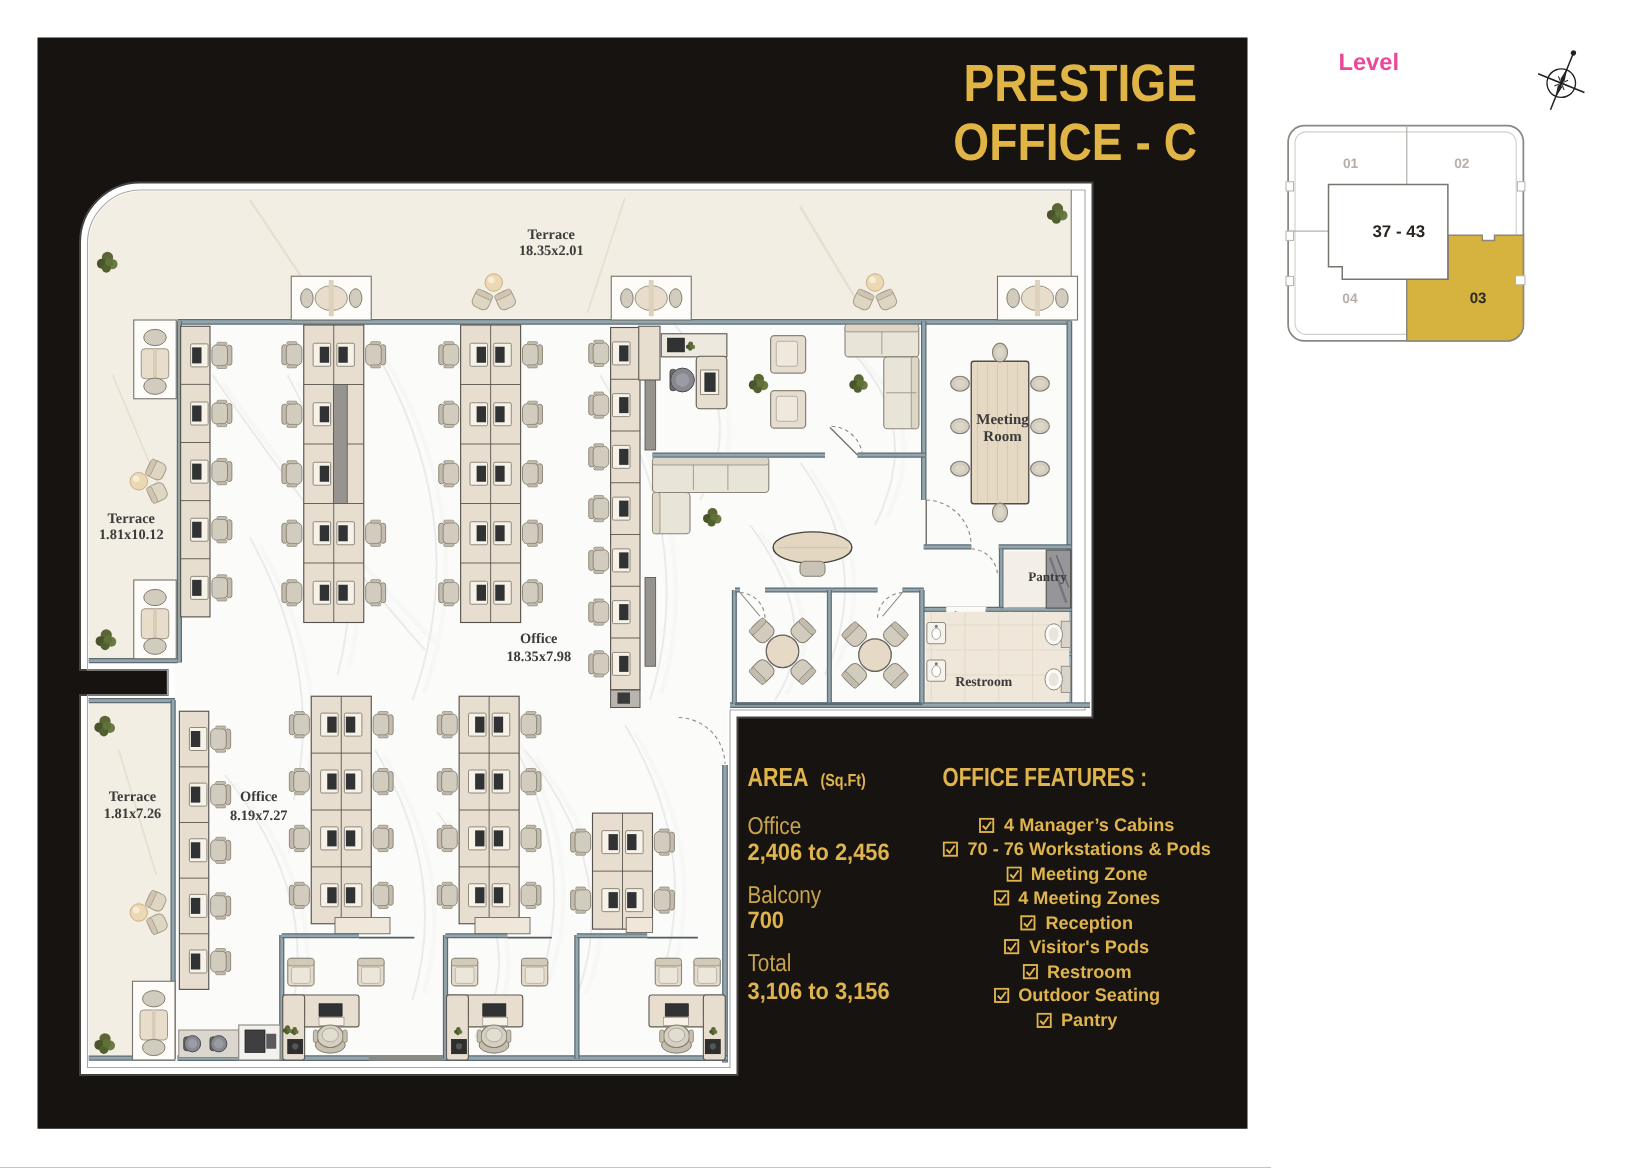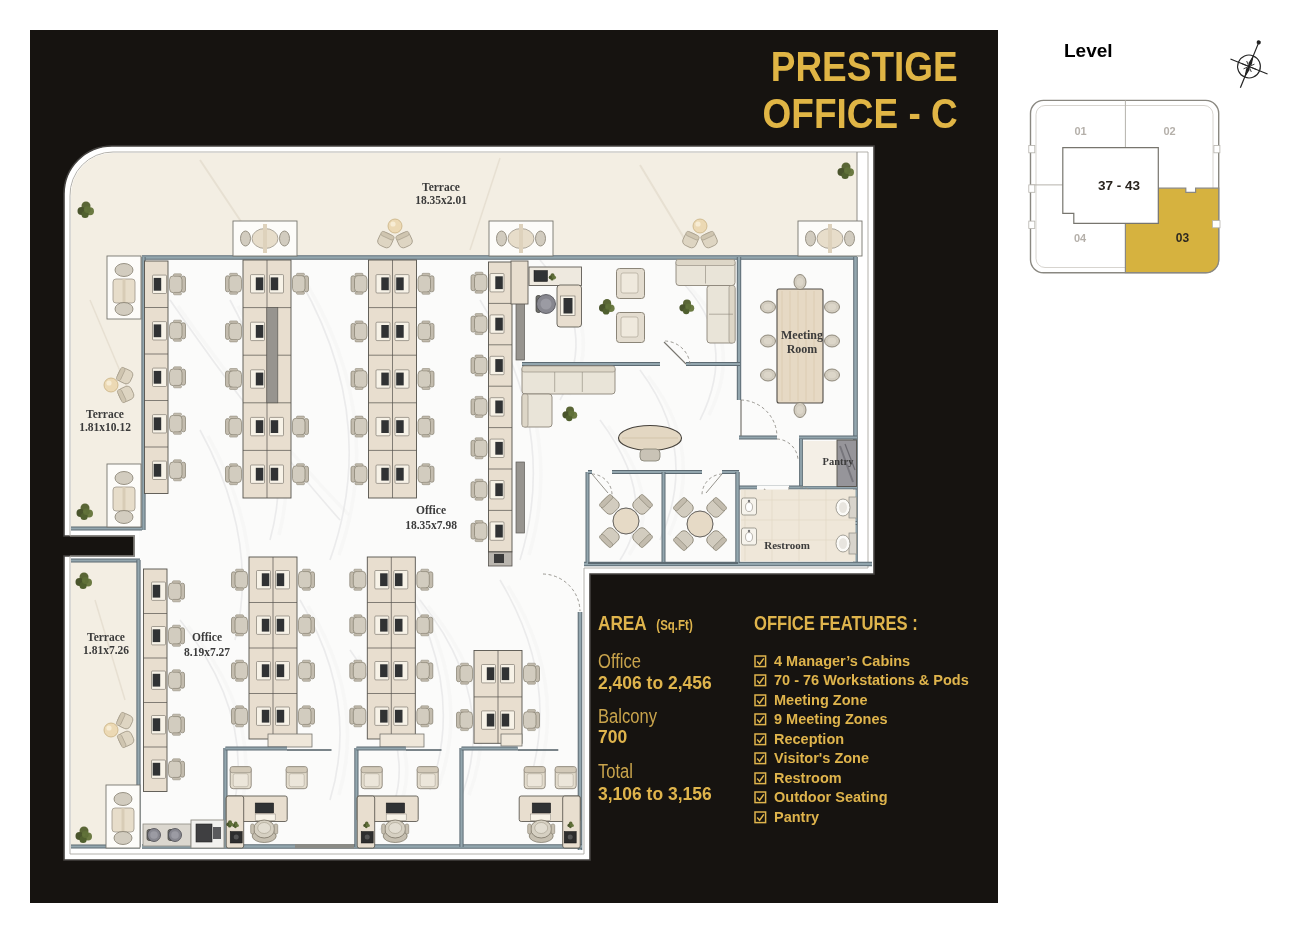--- a/index.html
+++ b/index.html
@@ -1,32 +1,32 @@
 <!DOCTYPE html>
 <html><head><meta charset="utf-8"><style>
 *{margin:0;padding:0;box-sizing:border-box}
 html,body{width:1309px;height:934px;background:#ffffff;overflow:hidden;
   font-family:"Liberation Sans",sans-serif;}
 #panel{position:absolute;left:30px;top:30px;width:968px;height:873px;background:#161310;}
 svg.main{position:absolute;left:0;top:0;}
 #title{position:absolute;top:43px;right:351px;text-align:right;color:#e0b545;
   font-weight:bold;font-size:42px;line-height:47px;letter-spacing:0px;
   transform:scaleX(0.88);transform-origin:right top;white-space:nowrap;}
-#level{position:absolute;left:1064px;top:40px;width:198px;
-  color:#000000;font-weight:bold;font-size:19px;}
+#level{position:absolute;left:996px;top:40px;width:198px;text-align:center;
+  color:#ec4899;font-weight:bold;font-size:19px;}
 .g{position:absolute;color:#dfb44c;}
 #area-h{left:598px;top:611px;font-size:21px;font-weight:bold;white-space:nowrap;
   transform:scaleX(0.82);transform-origin:left top;}
 #area-h small{font-size:14px;font-weight:bold;}
 .lab{font-size:19.5px;color:#c9a44c;font-weight:normal;transform:scaleX(0.85);transform-origin:left top;}
 .num{font-size:19px;font-weight:bold;transform:scaleX(0.92);transform-origin:left top;white-space:nowrap;}
 #feat-h{left:754px;top:611px;font-size:21px;font-weight:bold;white-space:nowrap;
   transform:scaleX(0.79);transform-origin:left top;}
 #feats{left:754px;top:652.5px;}
-.fi{height:19.55px;font-size:14.5px;font-weight:bold;white-space:nowrap;}
+.fi{height:19.55px;font-size:14.5px;font-weight:bold;white-space:nowrap;text-align:center;}
 .fi .cb{vertical-align:-2px;margin-right:7px;}
 </style></head><body>
 <div id="panel"></div>
 <svg class="main" width="1309" height="934" viewBox="0 0 1309 934">
     <path d="M112,146 L874,146 L874,574 L590,574 L590,860 L64,860 L64,556 L134,556 L134,536 L64,536 L64,194 A48,48 0 0 1 112,146 Z" fill="#ffffff" stroke="#454340" stroke-width="1.6"></path>
     <path d="M113,152 L868,152 L868,568 L584,568 L584,854 L70,854 L70,556 L134,556 L134,536 L70,536 L70,196 A43,43 0 0 1 113,152 Z" fill="none" stroke="#aaa8a2" stroke-width="0.9"></path>
     <path d="M114,153 L857,153 L857,255 L142,255 L142,530 L71,530 L71,197 A42,42 0 0 1 114,153 Z" fill="#f3eee3"></path>
     <rect x="71.0" y="559.0" width="68.0" height="286.0" fill="#f3eee3"></rect>
     <line x1="200.0" y1="160.0" x2="260.0" y2="250.0" stroke="#e7e0d2" stroke-width="2"></line>
     <line x1="500.0" y1="158.0" x2="470.0" y2="250.0" stroke="#e7e0d2" stroke-width="1.5"></line>
@@ -918,29 +918,29 @@
         <rect x="1" y="1" width="10.6" height="10.6" fill="none" stroke="#dfb44c" stroke-width="1.5"></rect>
         <polyline points="3.2,6.6 5.6,9.2 9.8,3.4" fill="none" stroke="#dfb44c" stroke-width="1.5"></polyline>
       </svg><span>70 - 76 Workstations &amp; Pods</span></div>
     <div class="fi"><svg class="cb" width="13" height="13" viewBox="0 0 13 13">
         <rect x="1" y="1" width="10.6" height="10.6" fill="none" stroke="#dfb44c" stroke-width="1.5"></rect>
         <polyline points="3.2,6.6 5.6,9.2 9.8,3.4" fill="none" stroke="#dfb44c" stroke-width="1.5"></polyline>
       </svg><span>Meeting Zone</span></div>
     <div class="fi"><svg class="cb" width="13" height="13" viewBox="0 0 13 13">
         <rect x="1" y="1" width="10.6" height="10.6" fill="none" stroke="#dfb44c" stroke-width="1.5"></rect>
         <polyline points="3.2,6.6 5.6,9.2 9.8,3.4" fill="none" stroke="#dfb44c" stroke-width="1.5"></polyline>
-      </svg><span>9 Meeting Zones</span></div>
+      </svg><span>4 Meeting Zones</span></div>
     <div class="fi"><svg class="cb" width="13" height="13" viewBox="0 0 13 13">
         <rect x="1" y="1" width="10.6" height="10.6" fill="none" stroke="#dfb44c" stroke-width="1.5"></rect>
         <polyline points="3.2,6.6 5.6,9.2 9.8,3.4" fill="none" stroke="#dfb44c" stroke-width="1.5"></polyline>
       </svg><span>Reception</span></div>
     <div class="fi"><svg class="cb" width="13" height="13" viewBox="0 0 13 13">
         <rect x="1" y="1" width="10.6" height="10.6" fill="none" stroke="#dfb44c" stroke-width="1.5"></rect>
         <polyline points="3.2,6.6 5.6,9.2 9.8,3.4" fill="none" stroke="#dfb44c" stroke-width="1.5"></polyline>
-      </svg><span>Visitor's Zone</span></div>
+      </svg><span>Visitor's Pods</span></div>
     <div class="fi"><svg class="cb" width="13" height="13" viewBox="0 0 13 13">
         <rect x="1" y="1" width="10.6" height="10.6" fill="none" stroke="#dfb44c" stroke-width="1.5"></rect>
         <polyline points="3.2,6.6 5.6,9.2 9.8,3.4" fill="none" stroke="#dfb44c" stroke-width="1.5"></polyline>
       </svg><span>Restroom</span></div>
     <div class="fi"><svg class="cb" width="13" height="13" viewBox="0 0 13 13">
         <rect x="1" y="1" width="10.6" height="10.6" fill="none" stroke="#dfb44c" stroke-width="1.5"></rect>
         <polyline points="3.2,6.6 5.6,9.2 9.8,3.4" fill="none" stroke="#dfb44c" stroke-width="1.5"></polyline>
       </svg><span>Outdoor Seating</span></div>
     <div class="fi"><svg class="cb" width="13" height="13" viewBox="0 0 13 13">
         <rect x="1" y="1" width="10.6" height="10.6" fill="none" stroke="#dfb44c" stroke-width="1.5"></rect>

